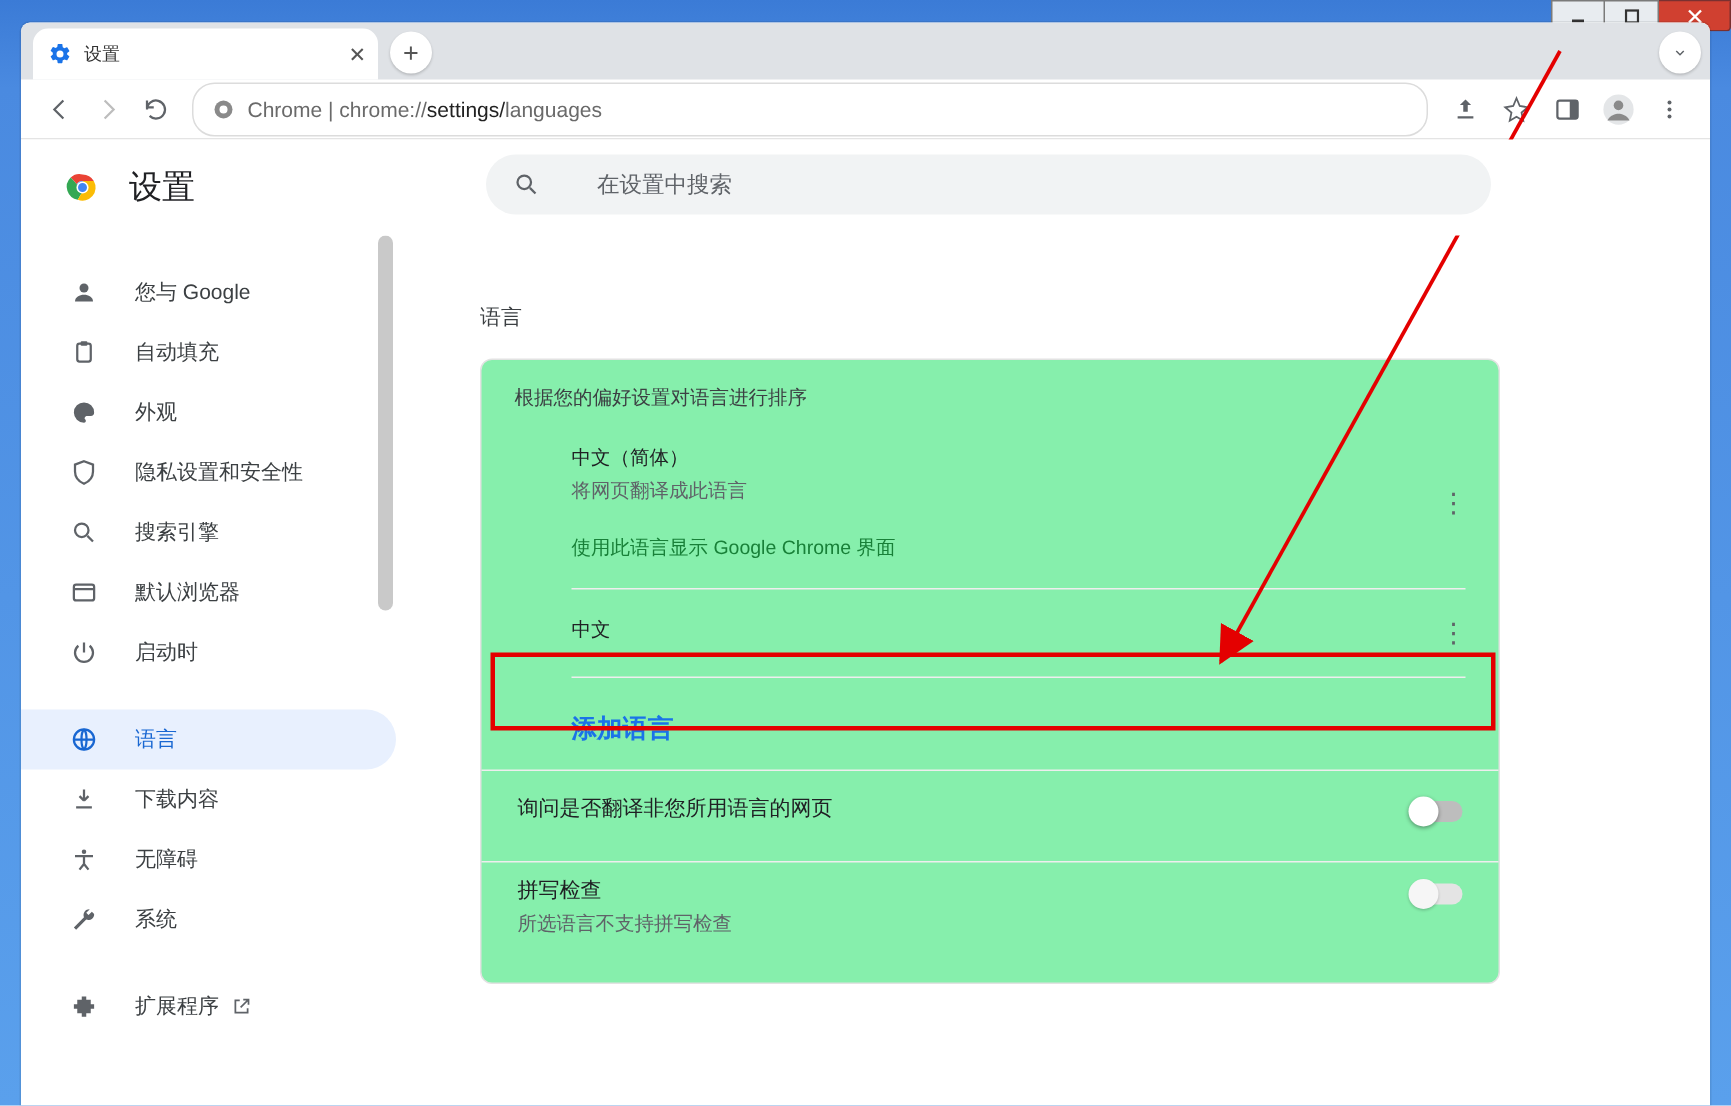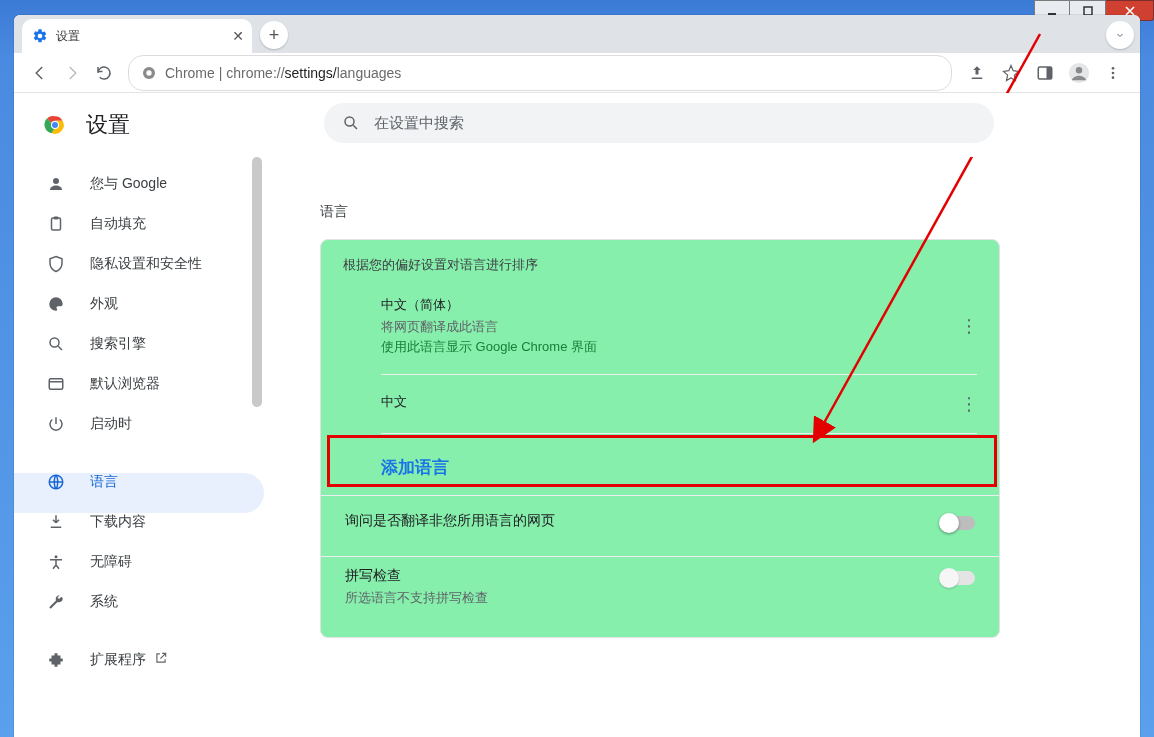--- a/index.html
+++ b/index.html
@@ -26,43 +26,43 @@
   .nav-icon.disabled { color:#b8b8b8;}
   .omnibox { flex:1; height:30px; border:1px solid #dcdcdc; border-radius:15px; margin:0 8px; display:flex; align-items:center; padding:17px 12px; font-size:14px; color:#5f6368;}
   .omnibox .lock { margin-right:8px;}
   .omnibox .url { color:#6a6a6a;}
   .omnibox .url .bold { color:#222;}
   .toolbar-right { display:flex; align-items:center;}
   .toolbar-right .nav-icon { width:34px;}
   .settings-header { position:absolute; left:0; top:78px; width:100%; height:64px; display:flex; align-items:center; padding-left:28px; background:#fff; z-index:5;}
   .settings-header .chrome-logo { width:26px;height:26px;margin-right:18px;}
   .settings-header .title { font-size:22px; color:#202124;}
-  .searchbox { position:absolute; left:310px; top:88px; width:670px; height:40px; background:#f1f3f4; border-radius:20px; display:flex; align-items:center; padding:0 18px; color:#5f6368; font-size:15px; z-index:6;}
+  .searchbox { position:absolute; left:310px; top:88px; width:670px; height:40px; background:#f1f3f4; border-radius:20px; display:flex; align-items:center; padding:0 18px; color:#5f6368; font-size:15px; z-index:6;gap:24px;}
   .searchbox .sicon { margin-right:14px;}
 
   .body-area { margin-top:64px; display:flex; width:100%; height:calc(100% - 64px);}
   .sidebar { width:250px; padding-top:18px; height:100%; overflow:visible;}
-  .side-item { height:40px; display:flex; align-items:flex-start; padding-left:30px; font-size:14px; color:#3c4043; border-radius:0 20px 20px 0; cursor:pointer;}
+  .side-item { height:40px; display:flex; align-items:center; padding-left:30px; font-size:14px; color:#3c4043; border-radius:0 20px 20px 0; cursor:pointer;}
   .side-item .sicon { width:24px; margin-right:22px; color:#5f6368; display:flex; align-items:center; justify-content:center;}
   .side-item.active { background:#e8f0fe; color:#1967d2;}
   .side-item.active .sicon { color:#1967d2;}
   .side-gap { height:18px;}
   .ext-icon { margin-left:8px; color:#5f6368;}
 
   .scrollbar-track { position:absolute; left:236px; top:142px; width:14px; height:580px; }
   .scrollbar-thumb { width:10px; height:250px; background:#c9c9c9; border-radius:5px; margin:0 auto;}
 
   .main { flex:1; padding:28px 0 0 56px; overflow:auto;}
   .section-label { font-size:14px; color:#3c4043; margin:18px 0 18px 0;}
   .card { width:680px; border:1px solid #e2e2e2; border-radius:8px; background:#86efac; padding:16px 0;}
   .card-heading { font-size:13px; color:#3c4043; padding:0 22px 12px;}
   .lang-row { padding:10px 22px 10px 60px; position:relative; font-size:13px;}
   .lang-row .title { color:#202124; margin-bottom:4px;}
   .lang-row .sub { color:#5f6368; margin-bottom:2px;}
-  .lang-row .green { color:#188038; margin-top:2px;}
+  .lang-row .green { color:#188038; margin-top:20px;}
   .lang-row .kebab { position:absolute; right:22px; top:50%; transform:translateY(-50%); color:#5f6368; font-size:18px; letter-spacing:-1px;}
   .divider-in { height:1px; background:#eee; margin:8px 22px 8px 60px;}
   .add-lang { padding:14px 22px 6px 60px; font-size:17px;font-weight:bold;}
   .add-lang a { color:#1a73e8; text-decoration:none; cursor:pointer;}
   .divider-full { height:1px; background:#eee; margin:10px 0 0;}
   .toggle-row { padding:16px 24px; display:flex; align-items:flex-end; font-size:14px; color:#202124; position:relative;}
   .toggle-row.padless { padding:10px 24px 4px;}
   .toggle-sub { font-size:13px; color:#5f6368; padding:0 24px 14px;}
   .toggle { position:absolute; right:24px; width:34px; height:14px; background:#bdbdbd; border-radius:7px;}
   .toggle .knob { position:absolute; left:-2px; top:-3px; width:20px; height:20px; background:#fff; border-radius:50%; box-shadow:0 1px 3px rgba(0,0,0,.4);}
@@ -217,32 +217,32 @@
             <svg width="18" height="18" viewBox="0 0 24 24">
               <rect x="6" y="4" width="12" height="16" rx="2" fill="none" stroke="#5f6368" stroke-width="2"></rect>
               <rect x="9" y="2" width="6" height="4" rx="1" fill="#5f6368"></rect>
             </svg>
           </span>
           <span>自动填充</span>
         </div>
       <div class="side-item">
           <span class="sicon">
             <svg width="18" height="18" viewBox="0 0 24 24">
+              <path d="M12 3a9 9 0 1 0 0 18c2 0 2-2 1-3s0-3 2-3h3a3 3 0 0 0 3-3 9 9 0 0 0-9-9z" fill="#5f6368"></path>
+            </svg>
+          </span>
+          <span>外观</span>
+        </div>
+      <div class="side-item">
+          <span class="sicon">
+            <svg width="18" height="18" viewBox="0 0 24 24">
               <path d="M12 2l8 3v6c0 5-3.5 9-8 11-4.5-2-8-6-8-11V5l8-3z" fill="none" stroke="#5f6368" stroke-width="2"></path>
             </svg>
           </span>
           <span>隐私设置和安全性</span>
-        </div>
-      <div class="side-item">
-          <span class="sicon">
-            <svg width="18" height="18" viewBox="0 0 24 24">
-              <path d="M12 3a9 9 0 1 0 0 18c2 0 2-2 1-3s0-3 2-3h3a3 3 0 0 0 3-3 9 9 0 0 0-9-9z" fill="#5f6368"></path>
-            </svg>
-          </span>
-          <span>外观</span>
         </div>
       <div class="side-item">
           <span class="sicon">
             <svg width="18" height="18" viewBox="0 0 24 24">
               <circle cx="10" cy="10" r="6" fill="none" stroke="#5f6368" stroke-width="2"></circle>
               <path d="M15 15l5 5" stroke="#5f6368" stroke-width="2"></path>
             </svg>
           </span>
           <span>搜索引擎</span>
         </div>

